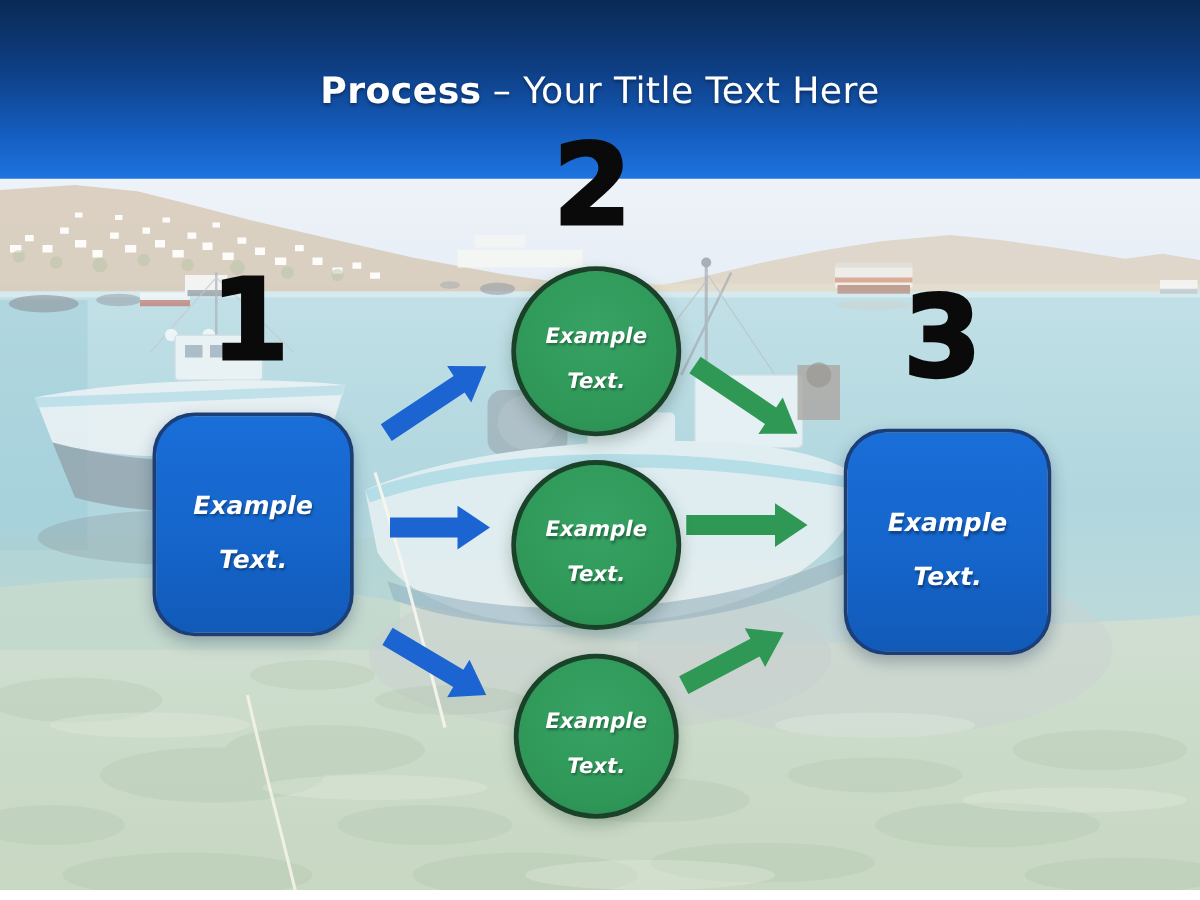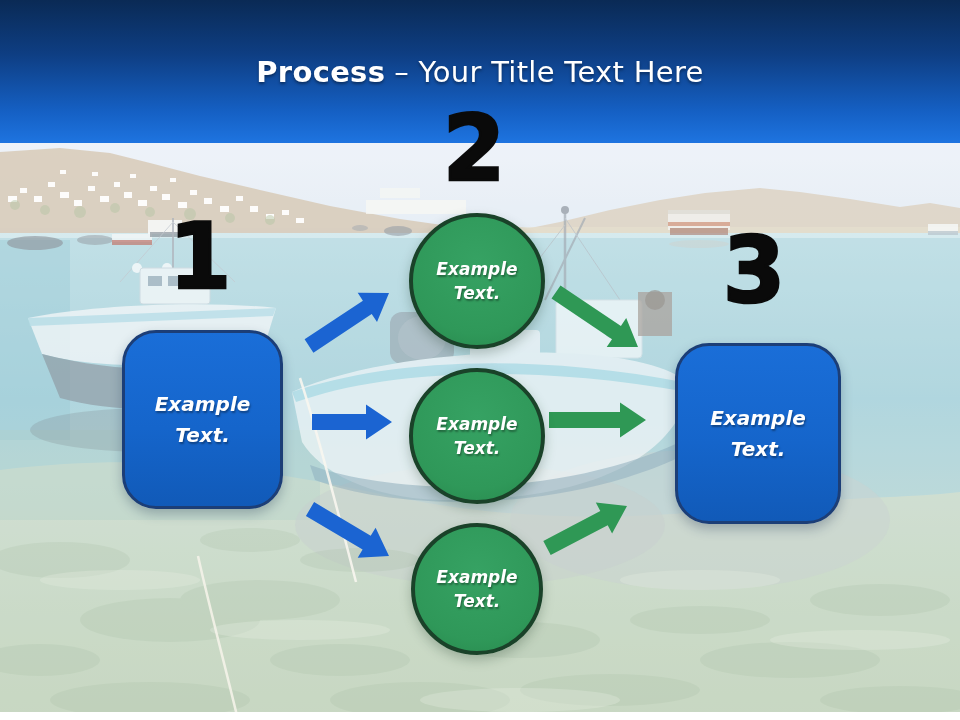--- a/index.html
+++ b/index.html
@@ -52,21 +52,21 @@
   }
   .c1{left:409px;top:213px;width:128px;height:128px;}
   .c2{left:409px;top:368px;width:128px;height:128px;}
   .c3{left:411px;top:523px;width:124px;height:124px;}
   .shape-label{
     font-style:italic;font-weight:bold;color:#ffffff;text-align:center;
     text-shadow:1px 2px 2px rgba(0,0,0,.35);
   }
   .proc-box .shape-label{font-size:20px;line-height:31px;}
   .proc-circle .shape-label{font-size:17px;line-height:24px;}
-  .lbl-line{display:block;}
+  .lbl-line{display:block;margin-top:12px;}
 </style>
 </head>
 <body>
 
 <div class="slide">
 
   <svg class="photo-svg" viewBox="0 0 960 720" xmlns="http://www.w3.org/2000/svg" aria-hidden="true">
     <defs>
       <linearGradient id="g-sky" x1="0" y1="0" x2="0" y2="1">
         <stop offset="0" stop-color="#e7edf6"></stop>

